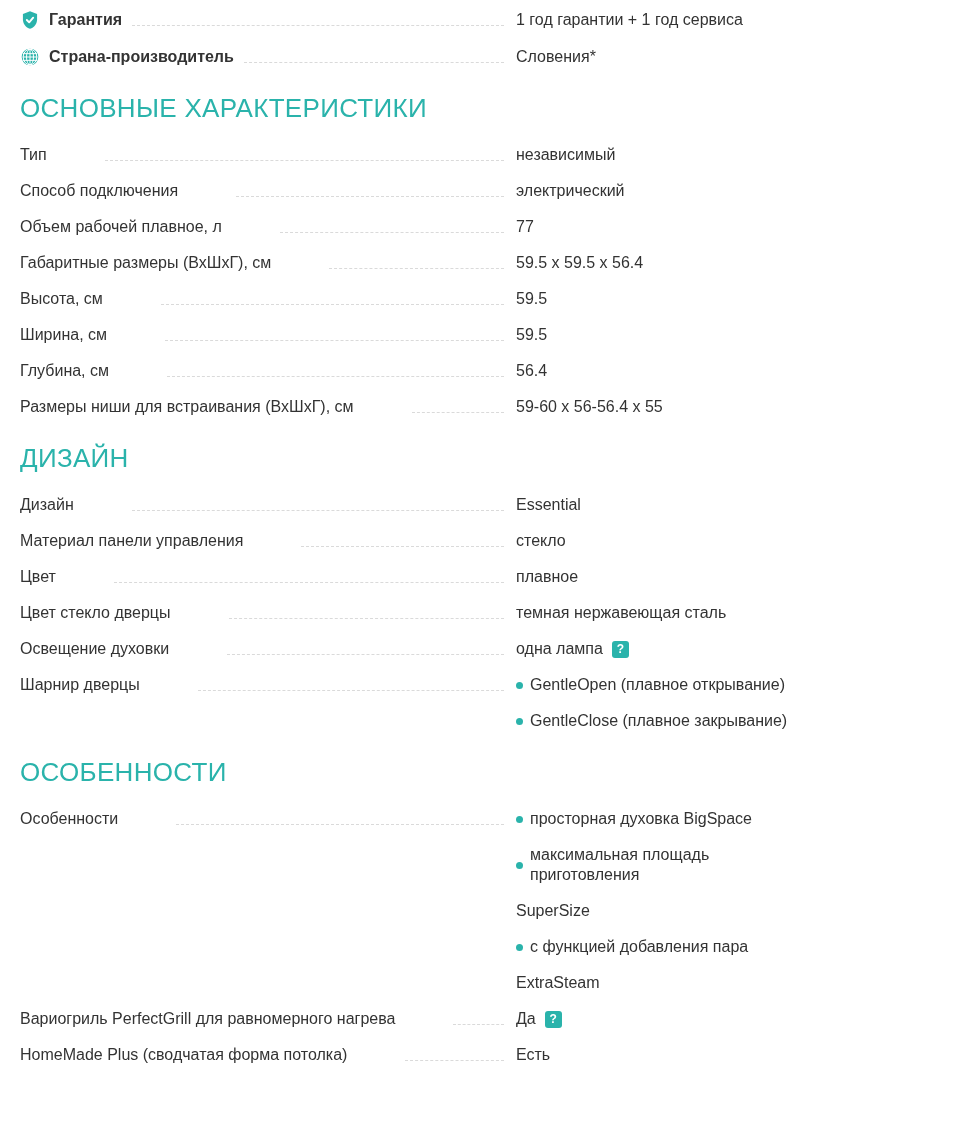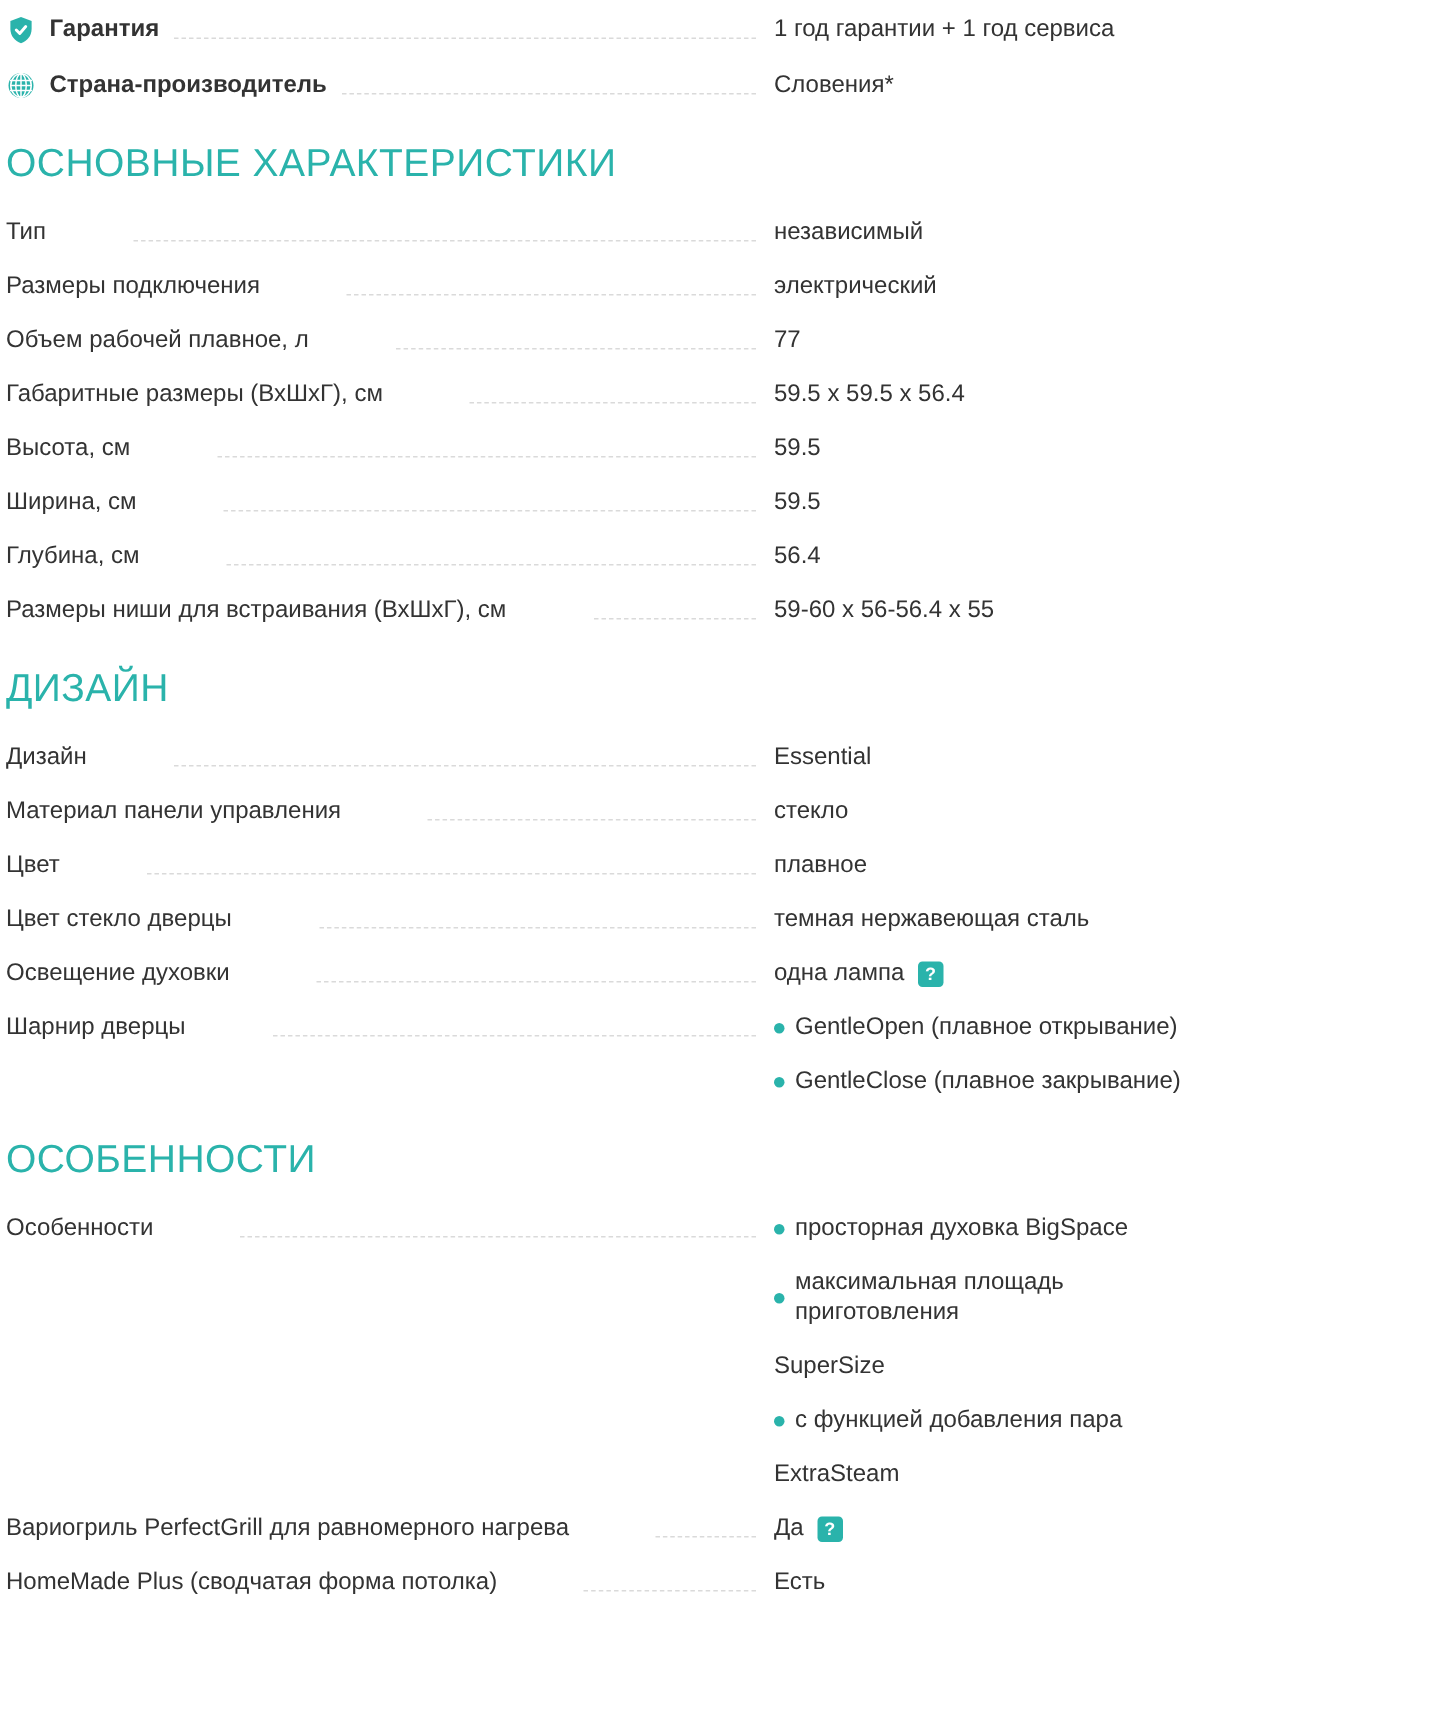--- a/index.html
+++ b/index.html
@@ -5,21 +5,21 @@
   html, body {
     margin: 0;
     padding: 0;
     background: #ffffff;
     font-family: "Liberation Sans", "DejaVu Sans", sans-serif;
     color: #333333;
   }
   #app {
     width: 828px;
     box-sizing: border-box;
-    padding: 10px 20px 45px 4px;
+    padding: 10px 20px 45px 20px;
   }
   
   .top-rows { margin: 0; }
   .top-row {
     display: flex;
     align-items: flex-start;
     margin-bottom: 17px;
   }
   .top-icon {
     width: 20px;
@@ -167,21 +167,21 @@
     </span>
     <span class="spec-value">
           <span class="value-line">
             <span>независимый</span>
           </span>
         </span>
   </div>
 
   <div class="spec-row">
     <span class="spec-left">
-      <span class="spec-label">Размеры подключения</span>
+      <span class="spec-label">Способ подключения</span>
       <span class="leader"></span>
     </span>
     <span class="spec-value">
           <span class="value-line">
             <span>электрический</span>
           </span>
         </span>
   </div>
 
   <div class="spec-row">

